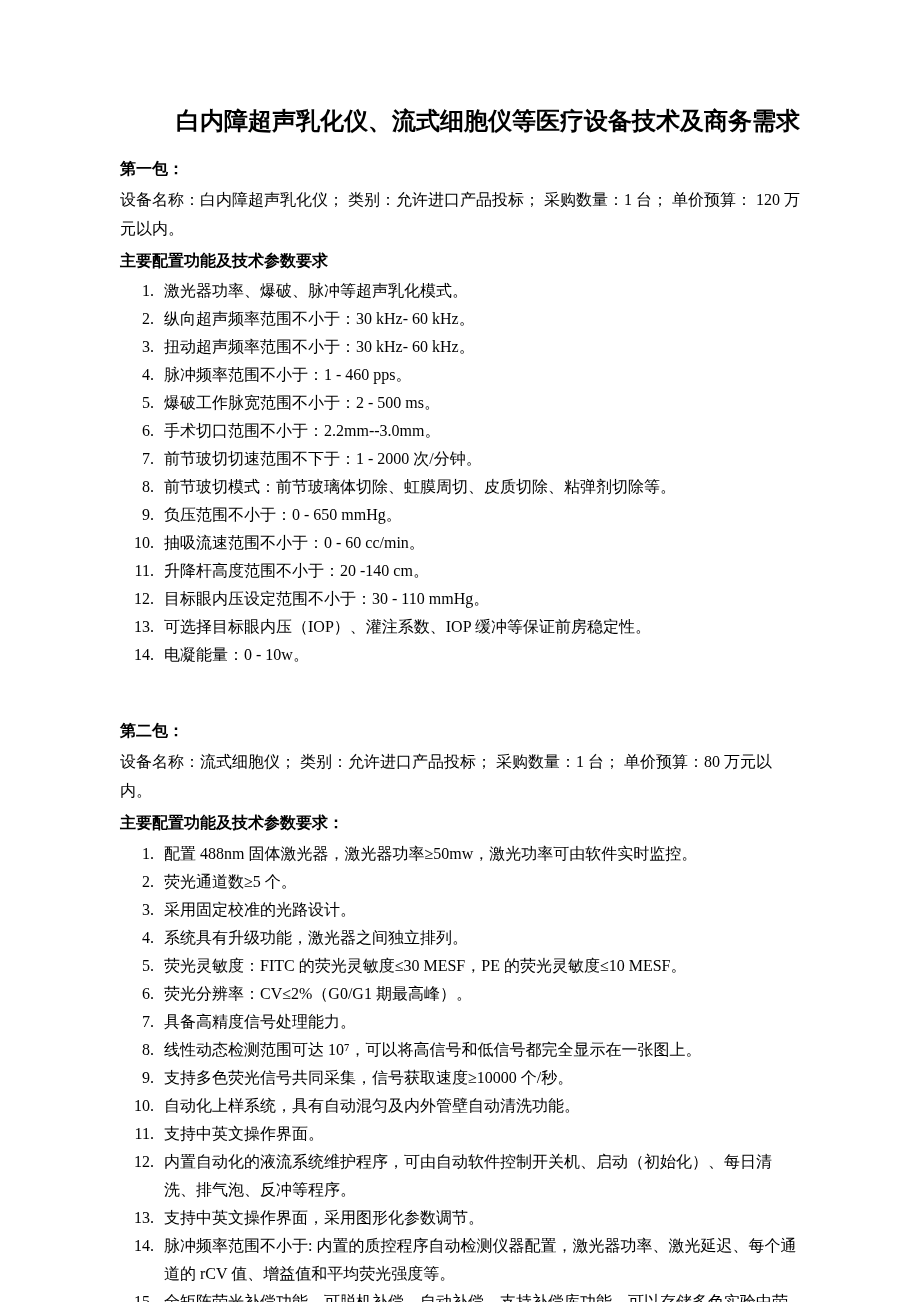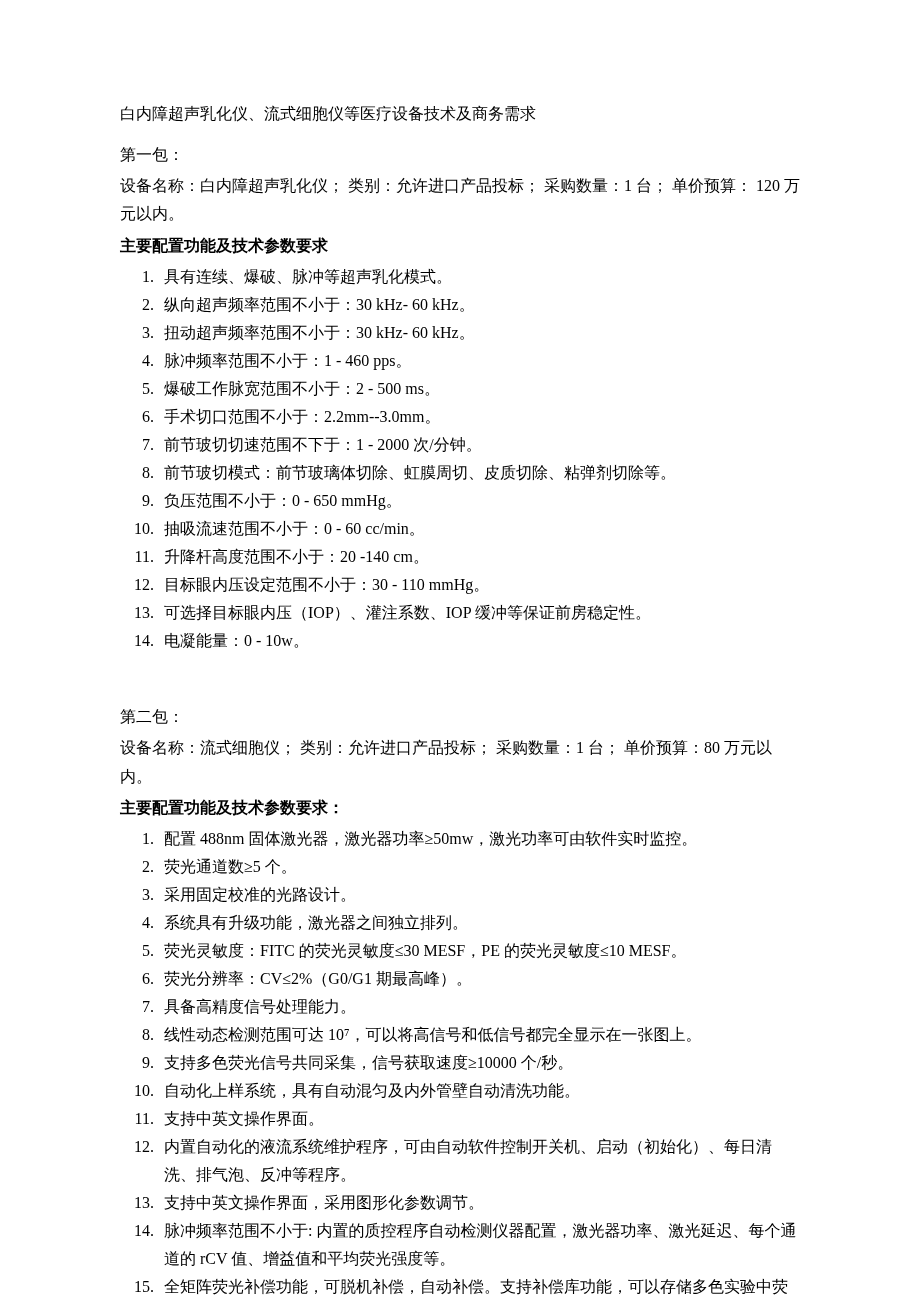--- a/index.html
+++ b/index.html
@@ -7,27 +7,27 @@
       font-size: 16px;
       line-height: 1.8;
       color: #000;
       background: #fff;
       width: 920px;
       margin: 0;
       padding: 100px 120px 60px 120px;
       box-sizing: border-box;
     }
     h1 {
-      font-size: 16px;
-      font-weight: normal;
-      text-align: left;
+      font-size: 24px;
+      font-weight: bold;
+      text-align: right;
       margin: 0 0 10px 0;
     }
     .section-label {
-      font-weight: normal;
+      font-weight: bold;
       margin-top: 12px;
     }
     .info-line {
       margin: 2px 0;
     }
     .config-heading {
       font-weight: bold;
       margin-top: 3px;
     }
     ol {
@@ -45,21 +45,21 @@
   </style>
 </head>
 <body>
 
 <h1>白内障超声乳化仪、流式细胞仪等医疗设备技术及商务需求</h1>
 
 <div class="section-label">第一包：</div>
 <div class="info-line">设备名称：白内障超声乳化仪；   类别：允许进口产品投标；   采购数量：1 台；  单价预算：  120 万元以内。</div>
 <div class="config-heading">主要配置功能及技术参数要求</div>
 <ol>
-  <li>具有连续、爆破、脉冲等超声乳化模式。</li>
+  <li>激光器功率、爆破、脉冲等超声乳化模式。</li>
   <li>纵向超声频率范围不小于：30 kHz- 60 kHz。</li>
   <li>扭动超声频率范围不小于：30 kHz- 60 kHz。</li>
   <li>脉冲频率范围不小于：1 - 460 pps。</li>
   <li>爆破工作脉宽范围不小于：2 - 500 ms。</li>
   <li>手术切口范围不小于：2.2mm--3.0mm。</li>
   <li>前节玻切切速范围不下于：1 - 2000 次/分钟。</li>
   <li>前节玻切模式：前节玻璃体切除、虹膜周切、皮质切除、粘弹剂切除等。</li>
   <li>负压范围不小于：0 - 650 mmHg。</li>
   <li>抽吸流速范围不小于：0 - 60 cc/min。</li>
   <li>升降杆高度范围不小于：20 -140 cm。</li>

